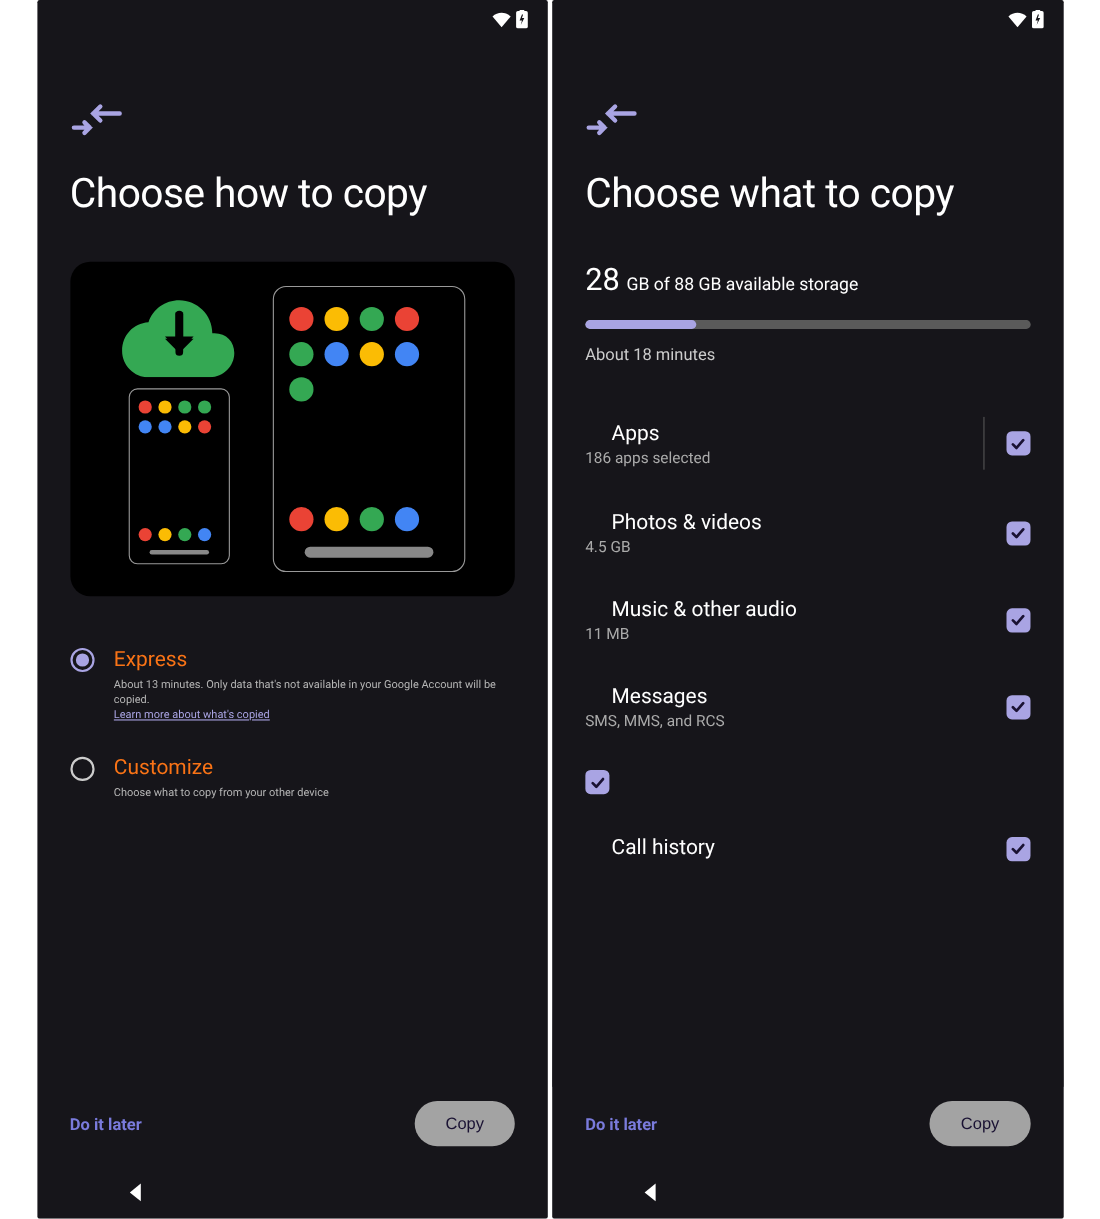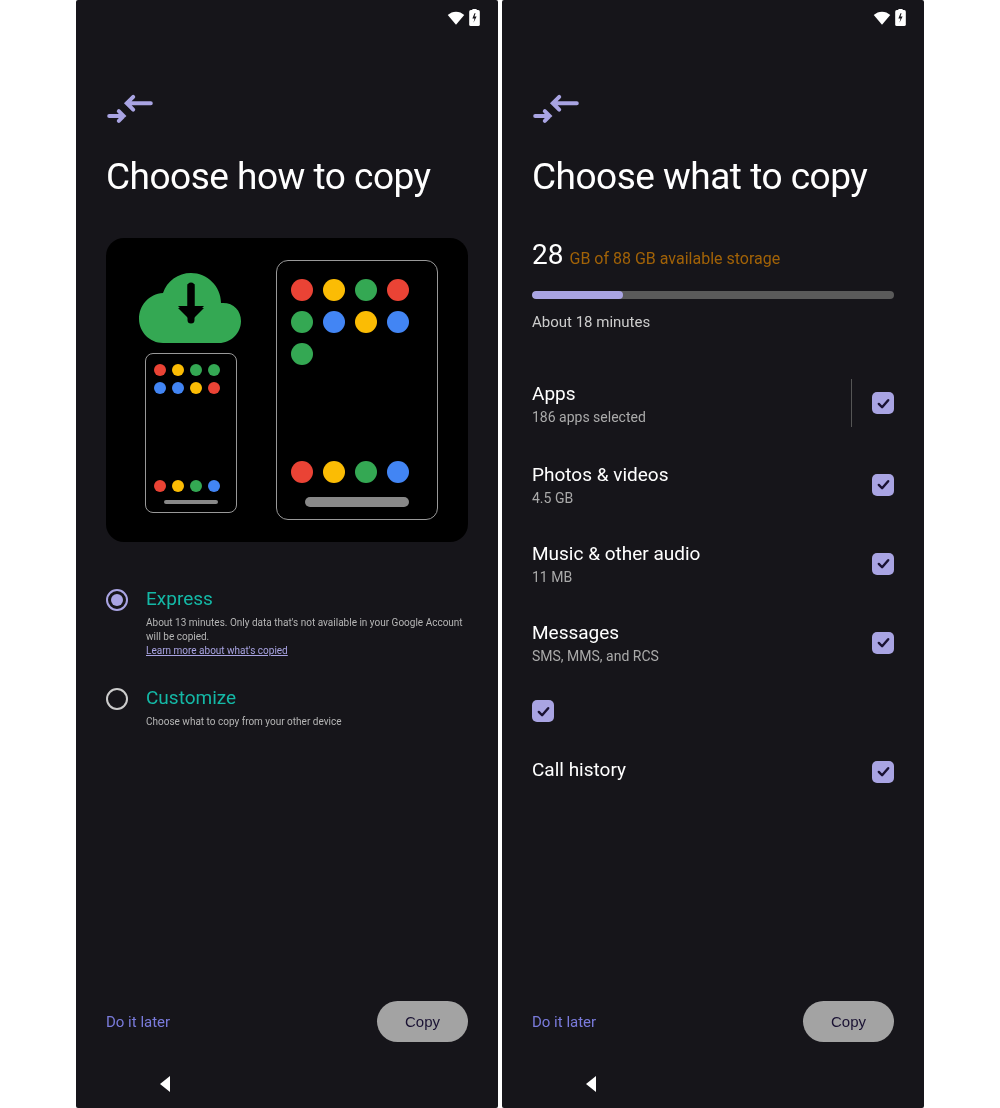--- a/index.html
+++ b/index.html
@@ -4,21 +4,21 @@
 <style>
   * { box-sizing: border-box; margin: 0; padding: 0; }
   body {
     background: #fff;
     font-family: 'Roboto', 'Segoe UI', Arial, sans-serif;
     display: flex;
     justify-content: center;
     padding: 0;
   }
   .container {
-    width: 848px;
+    width: 933px;
     height: 1108px;
     display: flex;
     gap: 4px;
     background: #fff;
   }
   .phone {
     flex: 1;
     background: #16151a;
     color: #e8e8e8;
     display: flex;
@@ -103,54 +103,54 @@
   .radio {
     width: 22px; height: 22px; border: 2px solid #ccc; border-radius: 50%;
     display: flex; align-items: center; justify-content: center;
     flex-shrink: 0; margin-top: 2px;
   }
   .radio.selected { border-color: #a9a4e3; }
   .radio.selected::after {
     content: ''; width: 12px; height: 12px; background: #a9a4e3; border-radius: 50%;
   }
   .option-text { flex: 1; }
-  .option-title { font-size: 19px; color: #14b8a6; margin-bottom: 6px; font-weight: 400; }
+  .option-title { font-size: 19px; color: #f97316; margin-bottom: 6px; font-weight: 400; }
   .option-desc { font-size: 10px; color: #b5b5b5; line-height: 1.4; }
   .learn-link { color: #a9a4e3; text-decoration: underline; cursor: pointer; }
   
   .storage-line { display: flex; align-items: baseline; gap: 6px; }
   .storage-big { font-size: 28px; color: #fff; font-weight: 400; }
-  .storage-text { font-size: 16px; color: #a16207; }
+  .storage-text { font-size: 16px; color: #ffffff; }
   .progress-track {
     width: 100%; height: 8px; background: #5a5a5a; border-radius: 4px;
     margin: 20px 0 14px 0; overflow: hidden;
   }
   .progress-fill { height: 100%; background: #a9a4e3; border-radius: 4px; }
   .time-est { font-size: 15px; color: #ccc; margin-bottom: 30px; }
   
   .item-list { display: flex; flex-direction: column; flex: 1; overflow: hidden; }
   .item {
     display: flex; align-items: center; justify-content: space-between;
     padding: 18px 0; cursor: pointer;
   }
   .item-text-block {  }
-  .item-title { font-size: 19px; color: #fff; margin-bottom: 4px; font-weight: 400; }
+  .item-title { font-size: 19px; color: #fff; margin-bottom: 4px; font-weight: 400; margin-left: 24px; }
   .item-sub { font-size: 14px; color: #aaa; }
   .item-right { display: flex; align-items: center; gap: 20px; }
   .vdivider { width: 1px; height: 48px; background: #555; }
   .checkbox {
     width: 22px; height: 22px; border-radius: 5px; background: #a9a4e3;
     display: flex; align-items: center; justify-content: center;
   }
   
   .footer {
     padding: 18px 30px 18px 30px;
     display: flex; justify-content: space-between; align-items: center;
   }
-  .later-link { color: #7a7bdc; font-size: 15px; cursor: pointer; font-weight:400; }
+  .later-link { color: #7a7bdc; font-size: 15px; cursor: pointer; font-weight:700; }
   .copy-btn {
     background: #a3a3a3; color: #1a1233; border: none; border-radius: 26px;
     padding: 12px 28px; font-size: 15px; font-weight: 500; cursor: pointer;
   }
   .nav-bar {
     height: 48px; display: flex; align-items: center; justify-content: flex-start;
     padding-left: 80px;
   }
   .fade-bottom {
     position: absolute; left:0; right:0; bottom: 120px; height: 80px;

